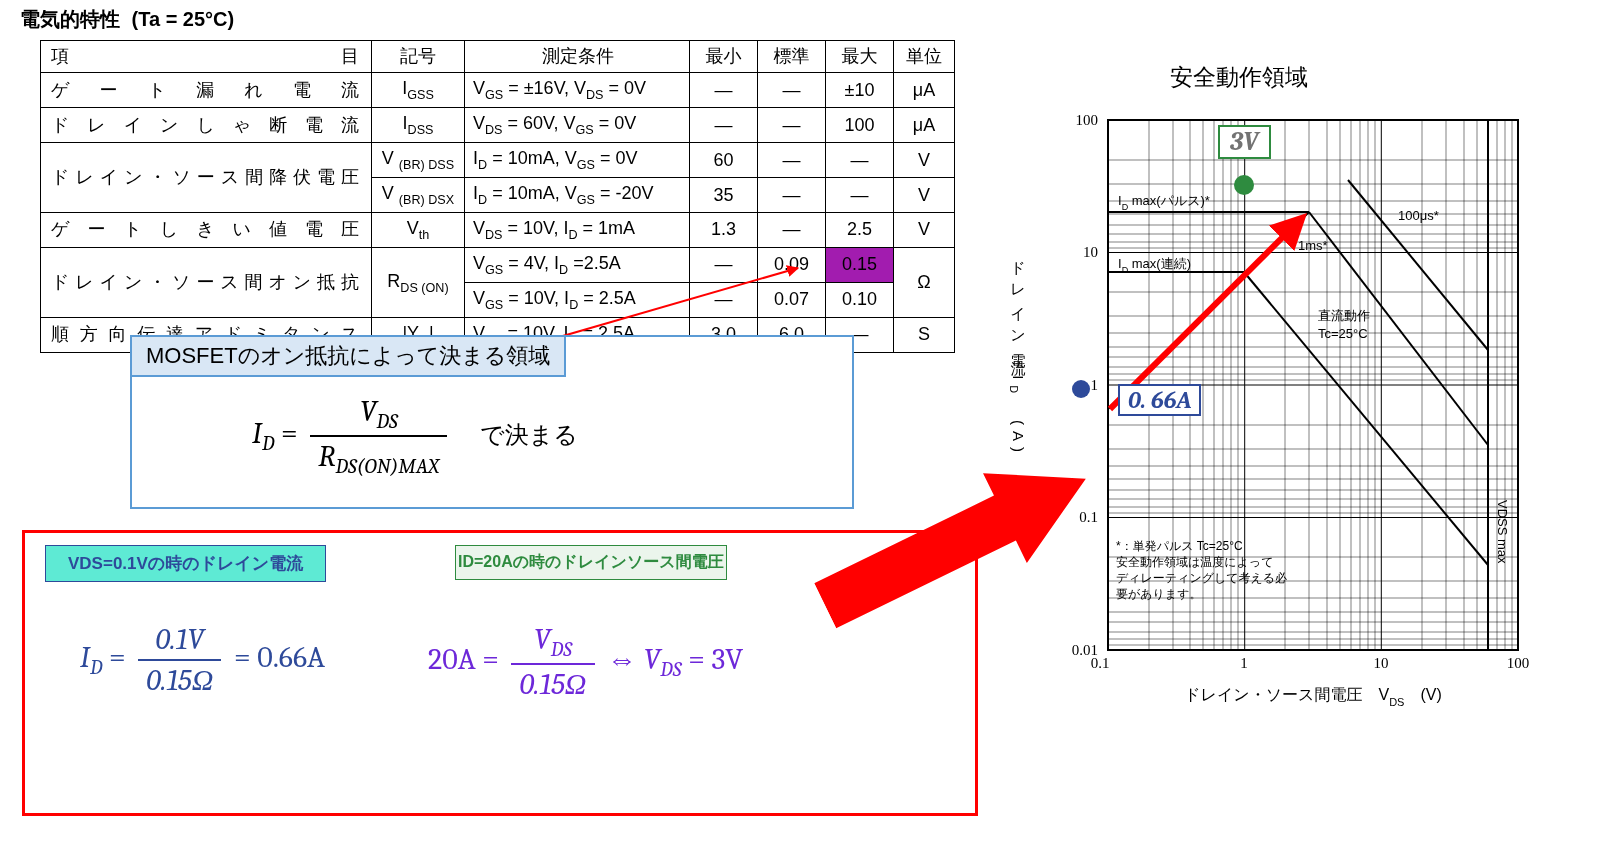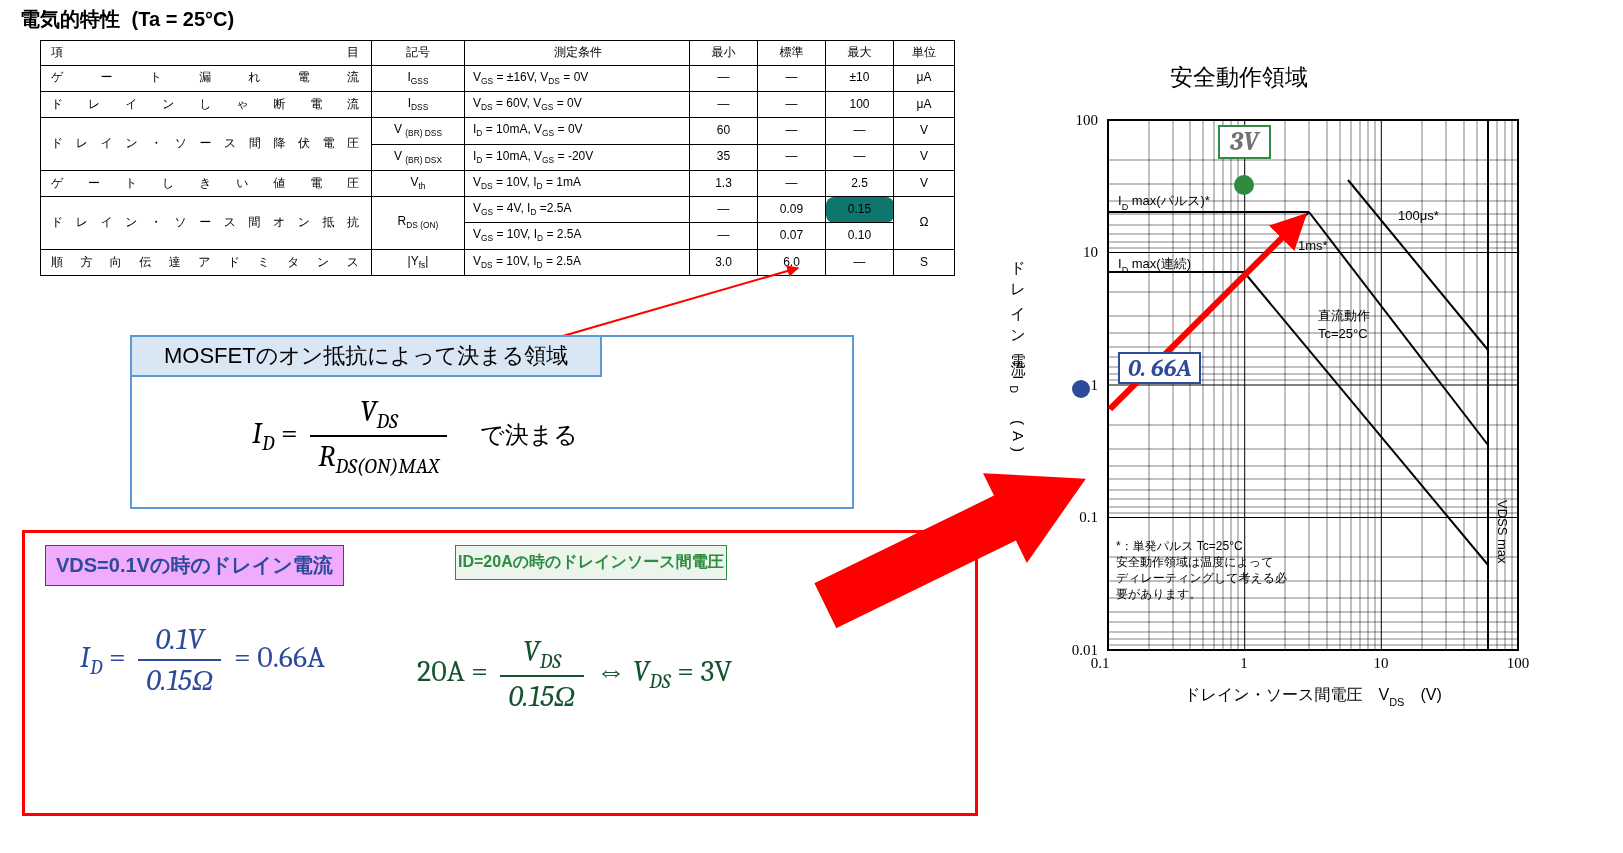--- a/index.html
+++ b/index.html
@@ -1,54 +1,54 @@
 <!DOCTYPE html>
 <html><head>
 <meta charset="utf-8">
 <style>
   html,body{margin:0;padding:0;font-family:"Meiryo","MS PGothic",sans-serif;background:#fff;color:#000;}
   .page{position:relative;width:1623px;height:853px;}
   .title{position:absolute;left:20px;top:6px;font-weight:bold;font-size:20px;}
   .title .cond{font-weight:bold;margin-left:6px;}
   
-  .tbl{position:absolute;left:40px;top:40px;border-collapse:collapse;font-size:12px;}
+  .tbl{position:absolute;left:40px;top:40px;border-collapse:collapse;font-size:18px;}
   .tbl th,.tbl td{border:1px solid #000;padding:4px 6px;text-align:center;vertical-align:middle;line-height:1.3;}
   .tbl th{font-weight:normal;}
   .tbl .param{width:310px;text-align:justify;text-align-last:justify;letter-spacing:2px;padding-left:10px;padding-right:10px;}
   .tbl .sym{width:80px;}
   .tbl .cond{width:210px;text-align:left;padding-left:8px;}
   .tbl .num{width:55px;}
   .tbl .unit{width:48px;text-align:center;}
-  .hl{background:#0f766e;border-radius:8px;}
+  .hl{background:#a21caf;}
   sub{font-size:70%;}
   
   .eqbox1{position:absolute;left:130px;top:335px;width:720px;height:170px;border:2px solid #5b9bd5;background:#fff;}
-  .eqbox1 .hdr{position:absolute;left:-2px;top:-2px;background:#d9e7f5;border:2px solid #5b9bd5;padding:4px 32px;font-size:22px;}
+  .eqbox1 .hdr{position:absolute;left:-2px;top:-2px;background:#d9e7f5;border:2px solid #5b9bd5;padding:4px 14px;font-size:22px;}
   .eq1{position:absolute;left:120px;top:55px;font-size:30px;font-style:italic;font-family:"Cambria","Times New Roman",serif;}
   .eq1 .frac{display:inline-block;vertical-align:middle;text-align:center;margin:0 6px;}
   .eq1 .num,.eq1 .den{display:block;padding:2px 8px;}
   .eq1 .den{border-top:2px solid #000;}
   .eq1 .txt{font-style:normal;font-family:"Meiryo",sans-serif;font-size:24px;margin-left:20px;}
   
   .eqbox2{position:absolute;left:22px;top:530px;width:950px;height:280px;border:3px solid #ff0000;}
-  .tag1{position:absolute;left:45px;top:545px;background:#f0abfc;border:1px solid #2e4a9a;color:#2e4a9a;font-weight:bold;font-size:20px;padding:6px 10px;}
+  .tag1{position:absolute;left:45px;top:545px;background:#5eead4;border:1px solid #2e4a9a;color:#2e4a9a;font-weight:bold;font-size:17px;padding:6px 22px;}
   .tag2{position:absolute;left:455px;top:545px;background:#ebf5ec;border:1px solid #2e8b3f;color:#2e8b3f;font-weight:bold;font-size:16px;padding:6px 2px;}
   .calc{position:absolute;font-family:"Cambria","Times New Roman",serif;font-style:italic;font-size:30px;}
   .calc .frac{display:inline-block;vertical-align:middle;text-align:center;margin:0 6px;}
   .calc .frac span{display:block;padding:2px 8px;}
   .calc .frac .d{border-top:2px solid currentColor;}
   .calc1{left:80px;top:620px;color:#2e4a9a;}
-  .calc2{left:417px;top:620px;color:#14532d;margin-top:12px;}
+  .calc2{left:428px;top:620px;color:#6d28d9;}
   .concl{position:absolute;left:170px;top:760px;color:#ff0000;font-size:24px;}
   
   .chartTitle{position:absolute;left:1170px;top:62px;font-size:23px;}
   .chart{position:absolute;left:1048px;top:90px;}
   .micro{position:absolute;font-size:15px;}
   .badge3v{position:absolute;left:1218px;top:125px;border:2px solid #2e8b3f;color:#737373;background:#fff;font-weight:bold;font-style:italic;font-family:"Cambria",serif;font-size:26px;padding:0 10px;}
-  .badge066{position:absolute;left:1118px;top:352px;border:2px solid #2e4a9a;color:#2e4a9a;background:#fff;font-weight:bold;font-style:italic;font-family:"Cambria",serif;font-size:24px;padding:0 8px;}
+  .badge066{position:absolute;left:1118px;top:384px;border:2px solid #2e4a9a;color:#2e4a9a;background:#fff;font-weight:bold;font-style:italic;font-family:"Cambria",serif;font-size:24px;padding:0 8px;}
   .dotB{position:absolute;left:1072px;top:380px;width:18px;height:18px;border-radius:9px;background:#2e4a9a;}
   .dotG{position:absolute;left:1234px;top:175px;width:20px;height:20px;border-radius:10px;background:#2e8b3f;}
   
   .bigArrow{position:absolute;left:810px;top:480px;transform:rotate(-26deg);}
   
   .thinArrow{position:absolute;left:418px;top:260px;width:400px;height:120px;pointer-events:none;}
 </style>
 </head>
 <body>
 

